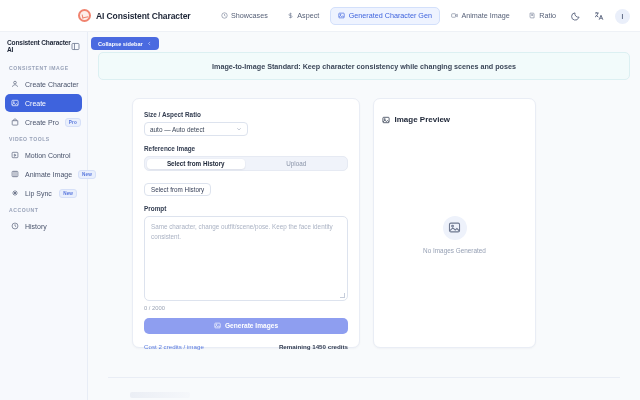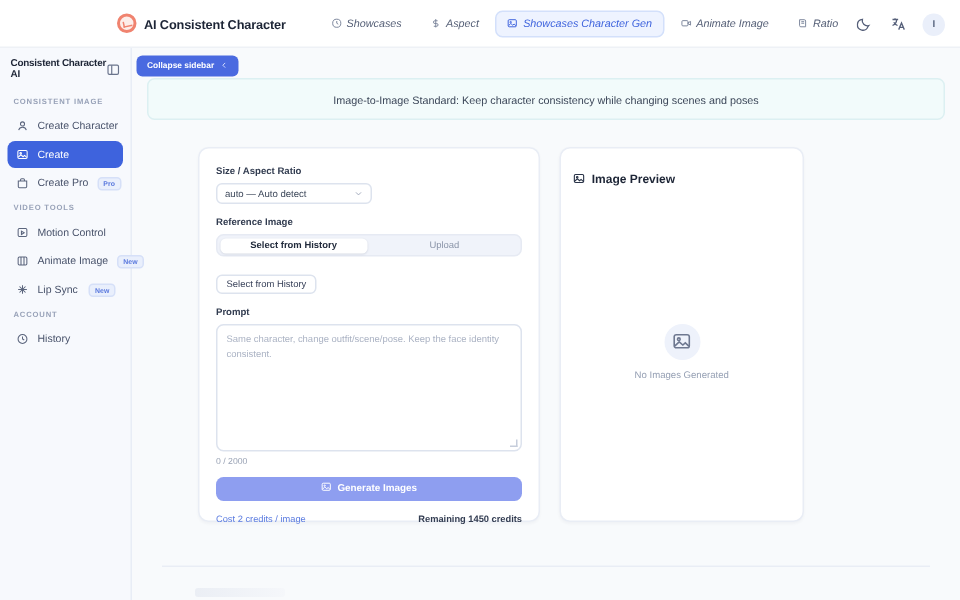--- a/index.html
+++ b/index.html
@@ -32,21 +32,20 @@
     border-bottom: 1.6px solid #f0836f; transform: rotate(-12deg);
   }
   .brand-name { font-size: 8.5px; font-weight: 700; color: #1d2536; letter-spacing: -0.1px; white-space: nowrap; }
 
   .mainnav { display: flex; align-items: center; gap: 3px; margin-left: 22px; }
   .navitem {
     display: flex; align-items: center; gap: 3.5px;
     padding: 3.5px 7px; border-radius: 5px;
     font-size: 7.2px; color: #566077; white-space: nowrap;
     border: 1px solid transparent;
-    font-style: italic;
   }
   .navitem.active {
     background: #eef3ff; color: #3e63dd;
     border: 1px solid #d3e0fb;
   }
   .navitem svg { display: block; }
 
   .topright {
     position: absolute; right: 10px; top: 0; height: 32px;
     display: flex; align-items: center; gap: 10px;
@@ -103,21 +102,21 @@
     filter: blur(0.35px);
     z-index: 5;
   }
 
   .banner {
     position: absolute; left: 10px; top: 20px; width: 532px; height: 28px;
     background: #f2fbfb;
     border: 1px solid #dcf0f2;
     border-radius: 5px;
     display: flex; align-items: center; justify-content: center;
-    font-size: 7.2px; color: #3c4759;
+    font-size: 7.2px; color: #3c4759; font-weight: bold;
   }
 
   .panels { position: absolute; left: 44px; top: 66px; display: flex; gap: 13px; }
   .card {
     background: #ffffff;
     border: 1px solid #e9edf5;
     border-radius: 7px;
     box-shadow: 0 1px 2px rgba(22,34,62,0.035);
   }
   .card-left { width: 228px; height: 250px; padding: 12px 11px; }
@@ -228,21 +227,21 @@
       </div>
 
       <div class="navitem active">
         <span>
           <svg width="7" height="7" viewBox="0 0 16 16" fill="none" stroke="#3e63dd" stroke-width="1.5">
             <rect x="1.8" y="2.6" width="12.4" height="10.8" rx="1.6"></rect>
             <circle cx="5.6" cy="6.3" r="1.1"></circle>
               <path d="M2.4 11.6l3.4-3.2 3 2.6 2-1.8 2.8 2.6"></path>
           </svg>
         </span>
-        <span>Showcases Character Gen</span>
+        <span>Generated Character Gen</span>
       </div>
 
       <div class="navitem">
         <span>
           <svg width="7" height="7" viewBox="0 0 16 16" fill="none" stroke="#7d879c" stroke-width="1.5">
             <rect x="1.4" y="4" width="9.2" height="8" rx="1.5"></rect>
               <path d="M10.6 7.4l4-2.2v5.6l-4-2.2z"></path>
           </svg>
         </span>
         <span>Animate Image</span>

